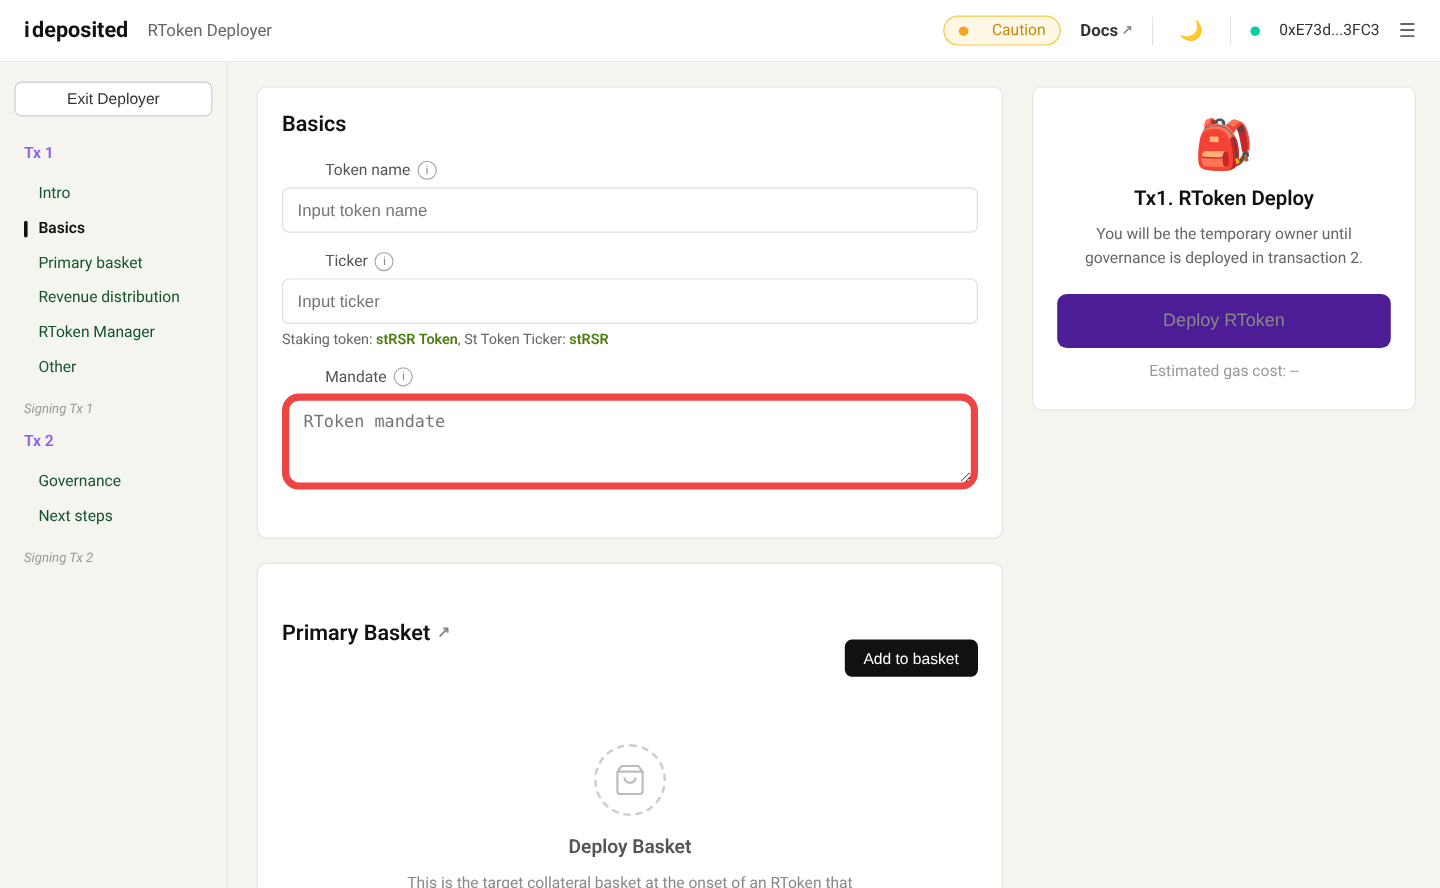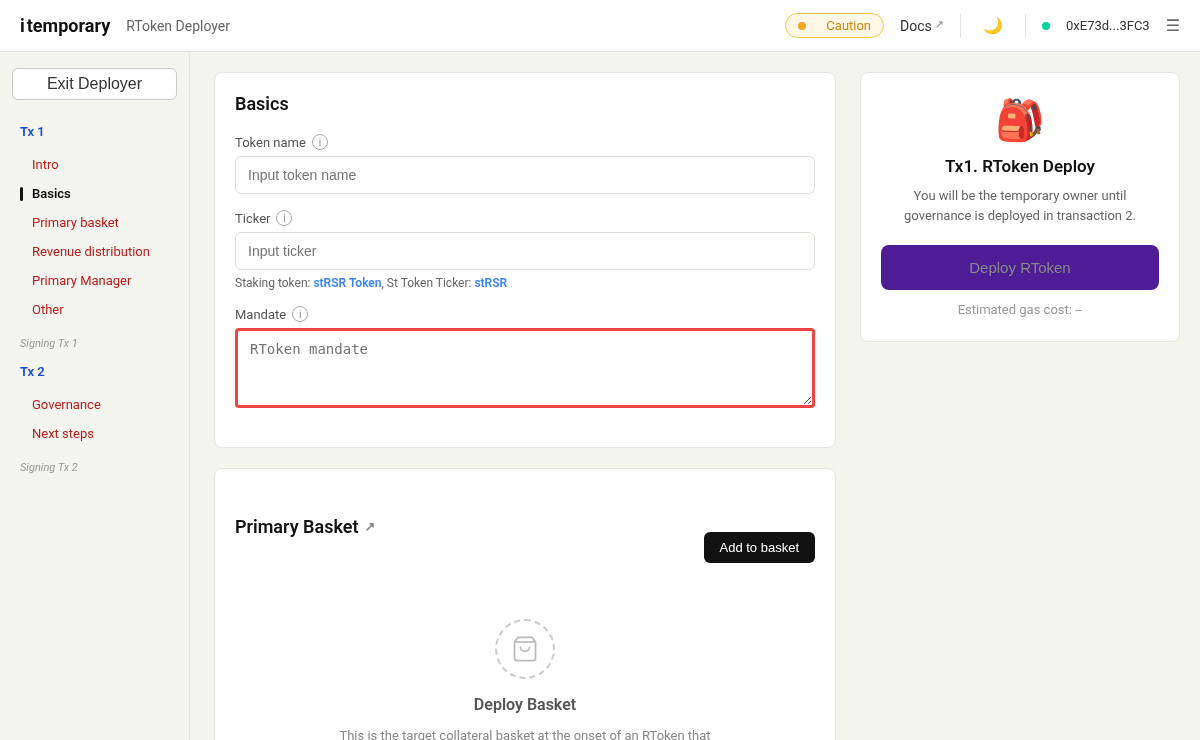--- a/index.html
+++ b/index.html
@@ -54,20 +54,21 @@
       height: 8px;
       background: #f5a623;
       border-radius: 50%;
     }
     .docs-link {
       font-size: 14px;
       color: #333;
       display: flex;
       gap: 3px;
       cursor: pointer;
+      font-weight: bold;
     }
     .docs-arrow {
       font-size: 11px;
       color: #888;
     }
     .header-divider {
       width: 1px;
       height: 24px;
       background: #e5e5e5;
     }
@@ -115,38 +116,38 @@
       background: #f5f5f0;
       padding: 16px 12px;
       border-right: 1px solid #e8e8e0;
       flex-shrink: 0;
     }
     .exit-deployer-btn {
       border: 1px solid #ccc;
       background: #fff;
       border-radius: 6px;
       padding: 6px 12px;
-      font-size: 16px;
+      font-size: 13px;
       cursor: pointer;
       width: 100%;
       text-align: center;
       margin-bottom: 20px;
       color: #333;
     }
     .tx-group-label {
       font-size: 13px;
       font-weight: 600;
-      color: #1d4ed8;
+      color: #8b5cf6;
       margin-bottom: 8px;
       padding: 4px 8px;
     }
     .sidebar-item {
       padding: 6px 8px 6px 20px;
       font-size: 13px;
-      color: #b91c1c;
+      color: #14532d;
       cursor: pointer;
       border-radius: 4px;
       margin-bottom: 2px;
       position: relative;
     }
     .sidebar-item.active {
       color: #111;
       font-weight: 600;
     }
     .sidebar-item.active::before {
@@ -191,20 +192,21 @@
       margin-bottom: 20px;
     }
 
     
     .form-group { margin-bottom: 16px; }
     .form-label-row {
       display: flex;
       align-items: center;
       gap: 6px;
       margin-bottom: 6px;
+      margin-left: 36px;
     }
     .form-label {
       font-size: 13px;
       color: #555;
     }
     .info-icon {
       width: 16px;
       height: 16px;
       border-radius: 50%;
       border: 1px solid #aaa;
@@ -221,35 +223,35 @@
       border: 1px solid #e0e0d8;
       border-radius: 6px;
       font-size: 14px;
       color: #999;
       background: #fff;
       outline: none;
     }
     .form-textarea {
       width: 100%;
       padding: 10px 12px;
-      border: 3px solid #ef4444;
-      border-radius: 4px;
+      border: 6px solid #ef4444;
+      border-radius: 14px;
       font-size: 14px;
       color: #c2410c;
       background: #fff;
       outline: none;
       resize: vertical;
       min-height: 80px;
     }
     .staking-note {
       font-size: 12px;
       color: #666;
       margin-top: 6px;
     }
-    .staking-note strong { font-weight: 600; color: #3b82f6; }
+    .staking-note strong { font-weight: 600; color: #4d7c0f; }
 
     
     .basket-header {
       display: flex;
       align-items: center;
       justify-content: space-between;
       margin-bottom: 16px;
     }
     .basket-title {
       font-size: 18px;
@@ -353,21 +355,21 @@
       font-size: 13px;
       color: #999;
     }
   </style>
 </head>
 <body>
 
 <header class="header">
   <div class="header-logo">
     <span>i</span>
-    <span>temporary</span>
+    <span>deposited</span>
   </div>
   <span class="header-title">RToken Deployer</span>
   <div class="header-spacer"></div>
   <div class="caution-badge">
     <div class="caution-dot"></div>
     <span>Caution</span>
   </div>
   <div class="docs-link">
     <span>Docs</span>
     <span class="docs-arrow">↗</span>
@@ -395,21 +397,21 @@
     <div class="sidebar-item active">
       <span>Basics</span>
     </div>
     <div class="sidebar-item">
       <span>Primary basket</span>
     </div>
     <div class="sidebar-item">
       <span>Revenue distribution</span>
     </div>
     <div class="sidebar-item">
-      <span>Primary Manager</span>
+      <span>RToken Manager</span>
     </div>
     <div class="sidebar-item">
       <span>Other</span>
     </div>
 
     <div class="signing-label">Signing Tx 1</div>
 
     <div class="tx2-group">
       <div class="tx-group-label">Tx 2</div>
       <div class="sidebar-item">

